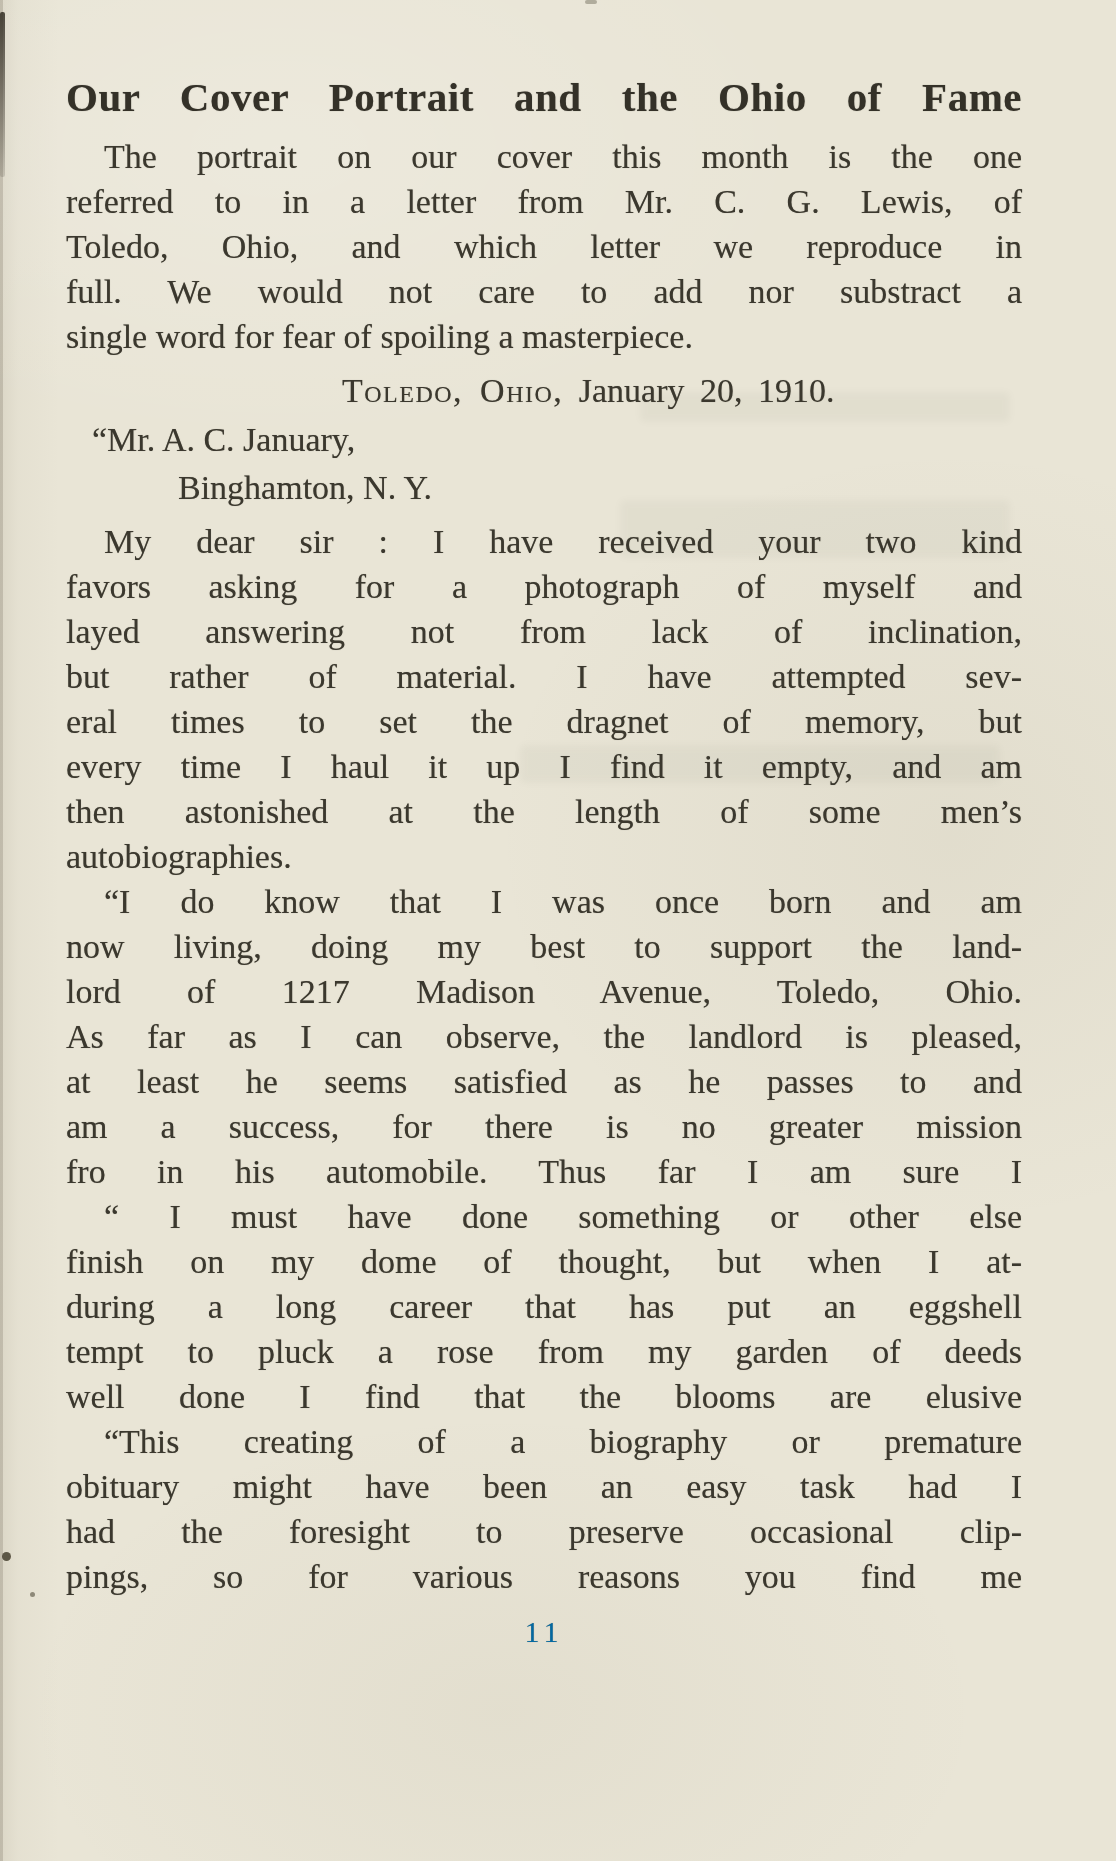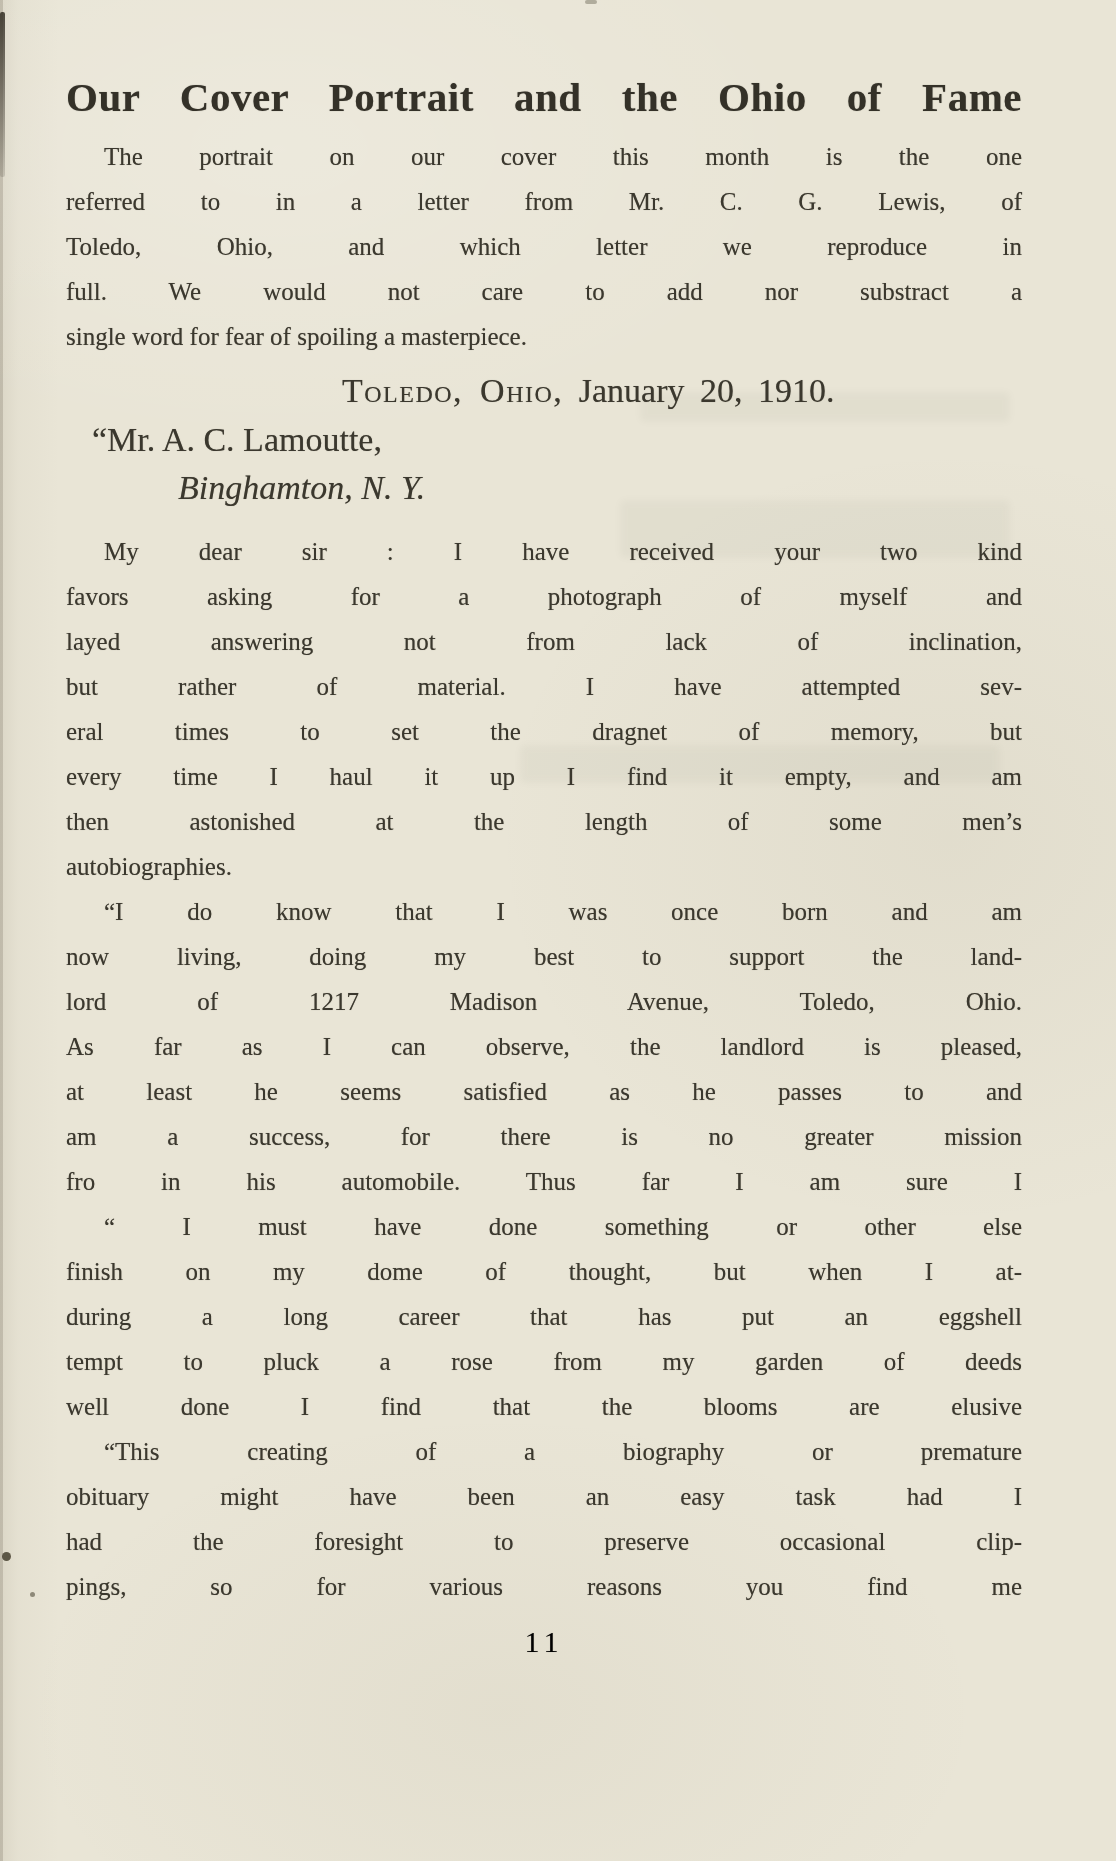--- a/index.html
+++ b/index.html
@@ -36,21 +36,21 @@
     letter-spacing: 0.5px;
     margin: 0 0 14px 0;
     text-align: justify;
     text-align-last: justify;
     color: #343128;
     text-shadow: 0 0 1px rgba(52,49,40,0.45);
   }
 
   .para { margin: 0; }
   .line {
-    font-size: 25px;
+    font-size: 34px;
     line-height: 45px;
     text-align: justify;
     text-align-last: justify;
     text-shadow: 0 0 0.7px rgba(59,56,46,0.5);
   }
   .line.first { text-indent: 38px; }
   .line.last { text-align-last: left; }
 
   .dateline {
     font-size: 34px;
@@ -60,28 +60,28 @@
     text-shadow: 0 0 0.7px rgba(59,56,46,0.5);
   }
   .dateline .sc { font-variant: small-caps; letter-spacing: 1.5px; margin-left: 24px; }
 
   .address-line {
     font-size: 34px;
     line-height: 48px;
     text-shadow: 0 0 0.7px rgba(59,56,46,0.5);
   }
   .address-line.lvl1 { margin-left: 26px; }
-  .address-line.lvl2 { margin-left: 112px; margin-bottom: 17px; font-style: italic; }
+  .address-line.lvl2 { margin-left: 112px; margin-bottom: 7px; }
 
   .page-number {
     margin-top: 16px;
     text-align: center;
     font-size: 30px;
     letter-spacing: 5px;
-    color: #000000;
+    color: #0369a1;
     text-shadow: 0 0 0.7px rgba(59,56,46,0.5);
   }
 
   
   .edge-line {
     position: absolute; left: 0; top: 12px; width: 5px; height: 165px;
     background: linear-gradient(180deg, rgba(40,35,25,0.8), rgba(40,35,25,0.15));
     border-radius: 2px;
   }
   .edge-strip {
@@ -116,21 +116,21 @@
   <h1 class="heading">Our Cover Portrait and the Ohio of Fame</h1>
   <div id="blocks-root">
       <div class="para">
         <div class="line first">The portrait on our cover this month is the one</div>
         <div class="line">referred to in a letter from Mr. C. G. Lewis, of</div>
         <div class="line">Toledo, Ohio, and which letter we reproduce in</div>
         <div class="line">full. We would not care to add nor substract a</div>
         <div class="line last">single word for fear of spoiling a masterpiece.</div>
       </div>
       <div class="dateline"><span class="sc">Toledo, Ohio,</span><span> January 20, 1910.</span></div>
-      <div class="address-line lvl1">“Mr. A. C. Lamoutte,</div>
+      <div class="address-line lvl1">“Mr. A. C. January,</div>
       <div class="address-line lvl2">Binghamton, N. Y.</div>
       <div class="para">
         <div class="line first">My dear sir : I have received your two kind</div>
         <div class="line">favors asking for a photograph of myself and</div>
         <div class="line">layed answering not from lack of inclination,</div>
         <div class="line">but rather of material. I have attempted sev-</div>
         <div class="line">eral times to set the dragnet of memory, but</div>
         <div class="line">every time I haul it up I find it empty, and am</div>
         <div class="line">then astonished at the length of some men’s</div>
         <div class="line last">autobiographies.</div>

